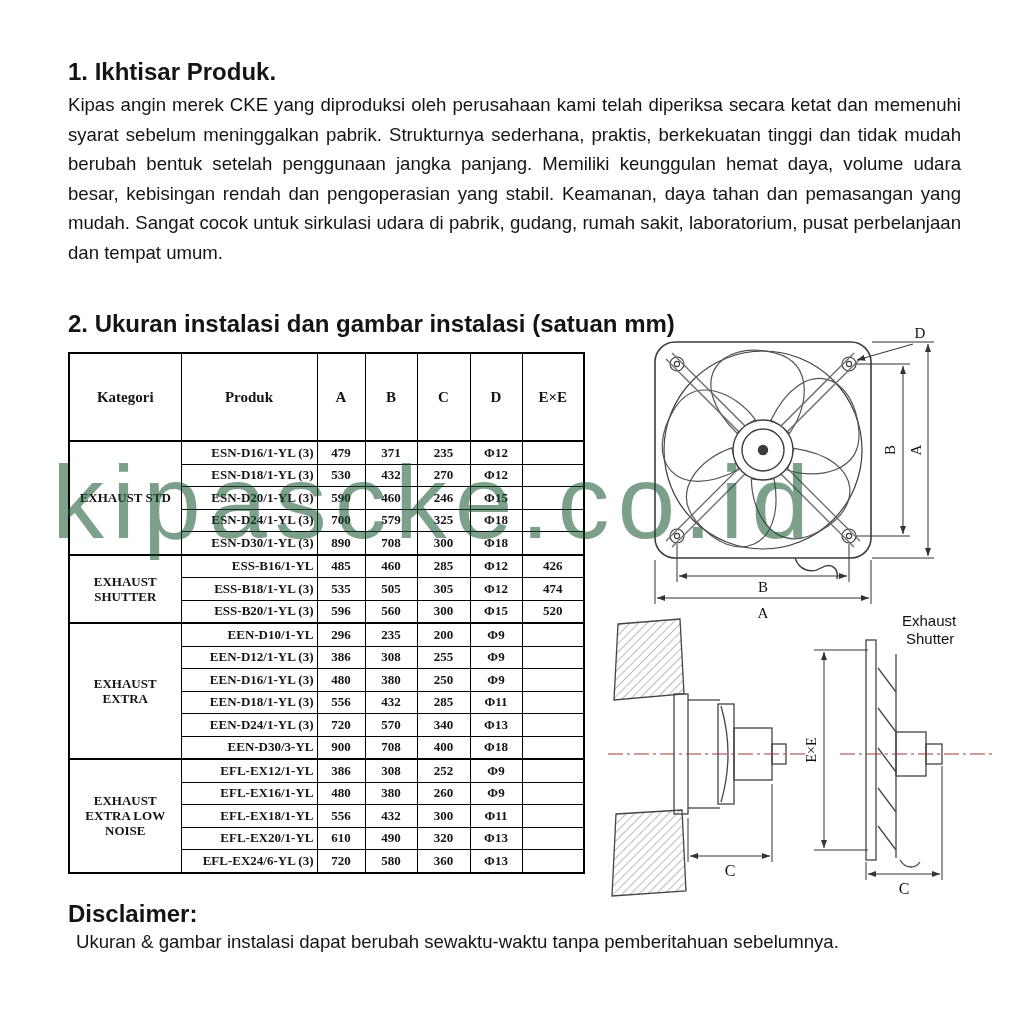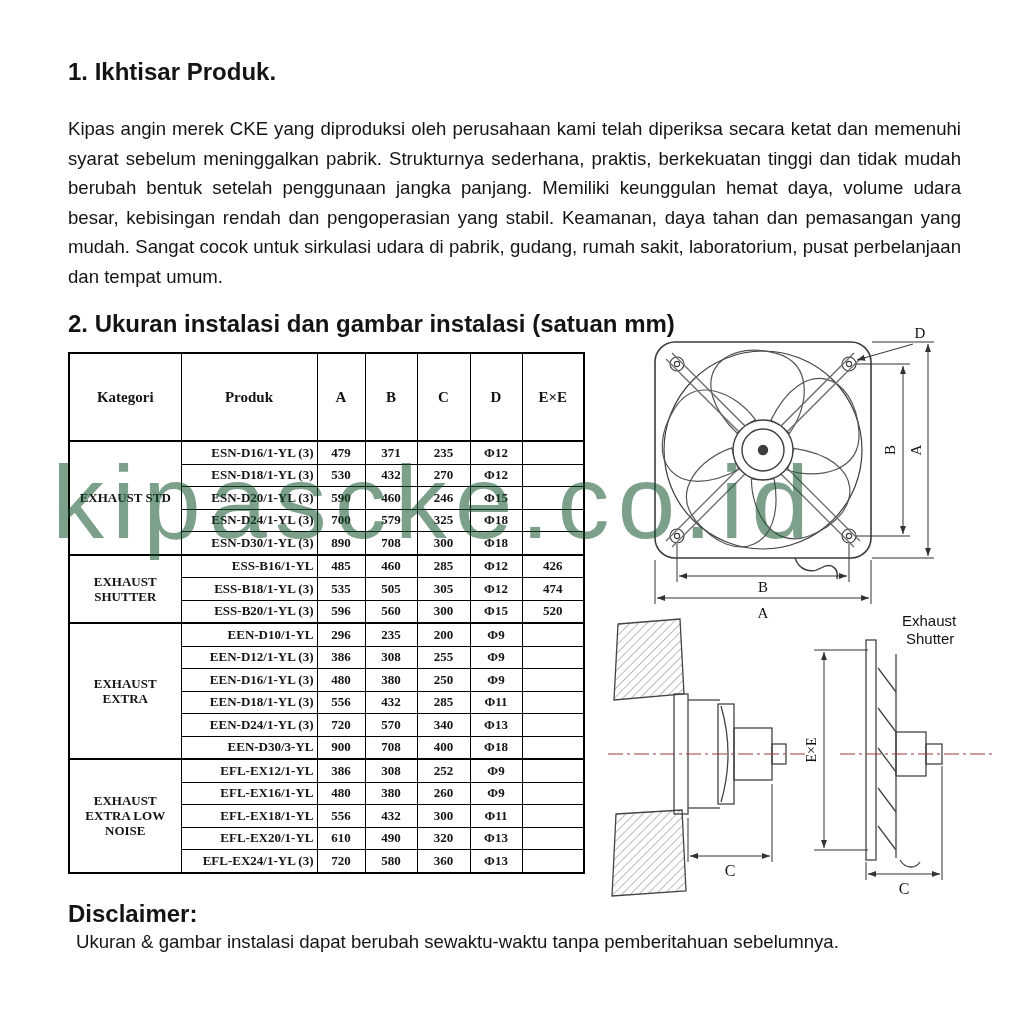--- a/index.html
+++ b/index.html
@@ -2,21 +2,21 @@
 <html><head>
 <meta charset="utf-8">
 <style>
   html,body{margin:0;padding:0;}
   body{
     width:1024px;height:1024px;background:#ffffff;position:relative;overflow:hidden;
     font-family:"Liberation Sans",sans-serif;color:#141414;
   }
   .abs{position:absolute;}
   .h-bold{font-weight:700;font-size:24px;}
-  #overview-body{width:893px;text-align:justify;font-size:18.6px;line-height:29.5px;margin-top:24px;}
+  #overview-body{width:893px;text-align:justify;font-size:18.6px;line-height:29.5px;}
   #disclaimer-body{width:900px;font-size:18.6px;}
   #watermark{
     left:52px;top:443px;font-size:104px;letter-spacing:8px;color:#14532d;opacity:.55;
     z-index:60;white-space:nowrap;pointer-events:none;font-weight:400;
   }
   table.spec{border-collapse:collapse;background:#fff;font-family:"Liberation Serif",serif;z-index:10;}
   table.spec th,table.spec td{border:1px solid #000;}
   table.spec{border:2px solid #000;padding-left:39px;}
   table.spec th{height:86px;font-size:15px;font-weight:700;text-align:center;padding:0 2px;border-bottom:2px solid #000;}
   table.spec td{height:21.5px;font-size:13px;font-weight:700;padding:0 3px;}
@@ -199,21 +199,21 @@
       </tr>
       <tr>
         <td class="model">EFL-EX20/1-YL</td>
         <td class="num">610</td>
         <td class="num">490</td>
         <td class="num">320</td>
         <td class="num">Φ13</td>
         <td class="num"></td>
       </tr>
       <tr>
-        <td class="model">EFL-EX24/1-YL (3)</td>
+        <td class="model">EFL-EX24/6-YL (3)</td>
         <td class="num">720</td>
         <td class="num">580</td>
         <td class="num">360</td>
         <td class="num">Φ13</td>
         <td class="num"></td>
       </tr>
     </tbody>
 </table>
 
 <svg class="abs" style="left:615px;top:322px;" width="380" height="300" viewBox="0 0 380 300">

